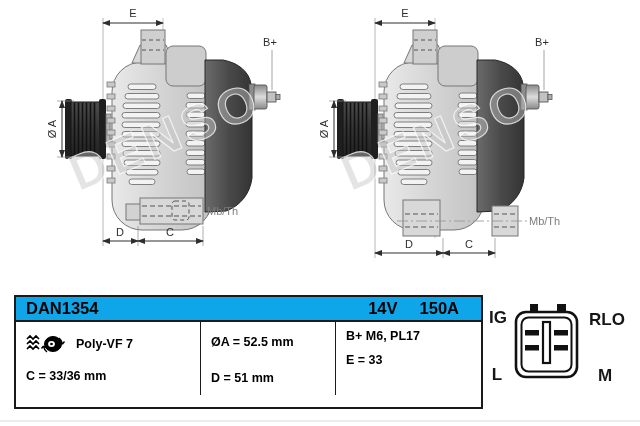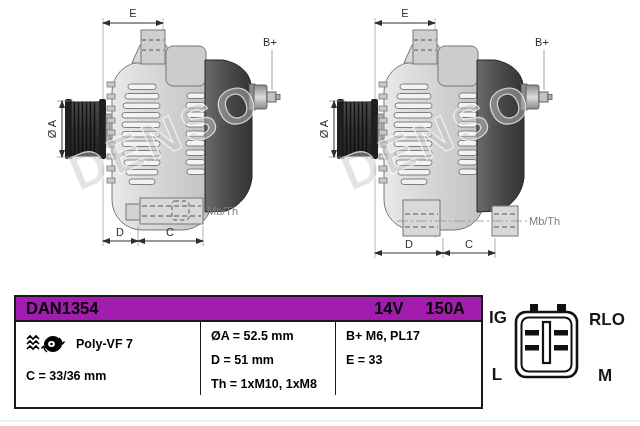--- a/index.html
+++ b/index.html
@@ -8,26 +8,26 @@
   svg text{font-family:"Liberation Sans",sans-serif;}
 
   .dim-label{font-size:11px;fill:#2e2e2e;}
   .muted-label{font-size:11px;fill:#7d7d7d;}
   .watermark{font-size:50px;font-weight:bold;letter-spacing:5px;
              fill:rgba(195,195,195,0.45);stroke:rgba(255,255,255,0.75);stroke-width:1.1px;}
 
   
   .spec-table{position:absolute;left:14px;top:295px;width:469px;height:114px;
               border:2px solid #1a1a1a;box-sizing:border-box;background:#ffffff;}
-  .spec-header{height:25px;background:#a21caf;border-bottom:2px solid #1a1a1a;
+  .spec-header{height:25px;background:#0ea5e9;border-bottom:2px solid #1a1a1a;
                display:flex;align-items:center;box-sizing:border-box;
                font-weight:bold;font-size:16.5px;color:#000;}
   .spec-header .code{padding-left:10px;flex:1;}
   .spec-header .volt{padding-right:22px;}
-  .spec-header .amp{padding-right:16px;}
+  .spec-header .amp{padding-right:22px;}
   .spec-body{display:grid;grid-template-columns:184px 135px 1fr;height:73px;}
   .spec-col{display:flex;flex-direction:column;box-sizing:border-box;padding:6px 0 3px 0;}
   .spec-col + .spec-col{border-left:1.5px solid #1a1a1a;gap:8px;}
   .spec-cell{flex:1;display:flex;align-items:center;padding-left:10px;
              font-weight:bold;font-size:12.5px;color:#000;white-space:nowrap;}
   .belt-icons{display:inline-flex;align-items:center;margin-right:6px;}
 
   
   .connector-labels{font-size:17px;font-weight:600;fill:#161616;}
 
@@ -244,21 +244,20 @@
               </g>
             </svg>
           </span>
           <span>Poly-VF 7</span>
         </div>
         <div class="spec-cell">C = 33/36 mm</div>
       </div>
       <div class="spec-col">
         <div class="spec-cell">ØA = 52.5 mm</div>
         <div class="spec-cell">D = 51 mm</div>
-        <div class="spec-cell">Th = 1xM10, 1xM8</div>
       </div>
       <div class="spec-col">
         <div class="spec-cell">B+ M6, PL17</div>
         <div class="spec-cell">E = 33</div>
         <div class="spec-cell"></div>
       </div>
     </div>
   </div>
 
   <svg width="148" height="92" viewBox="0 0 148 92" style="position:absolute;left:486px;top:298px;">

